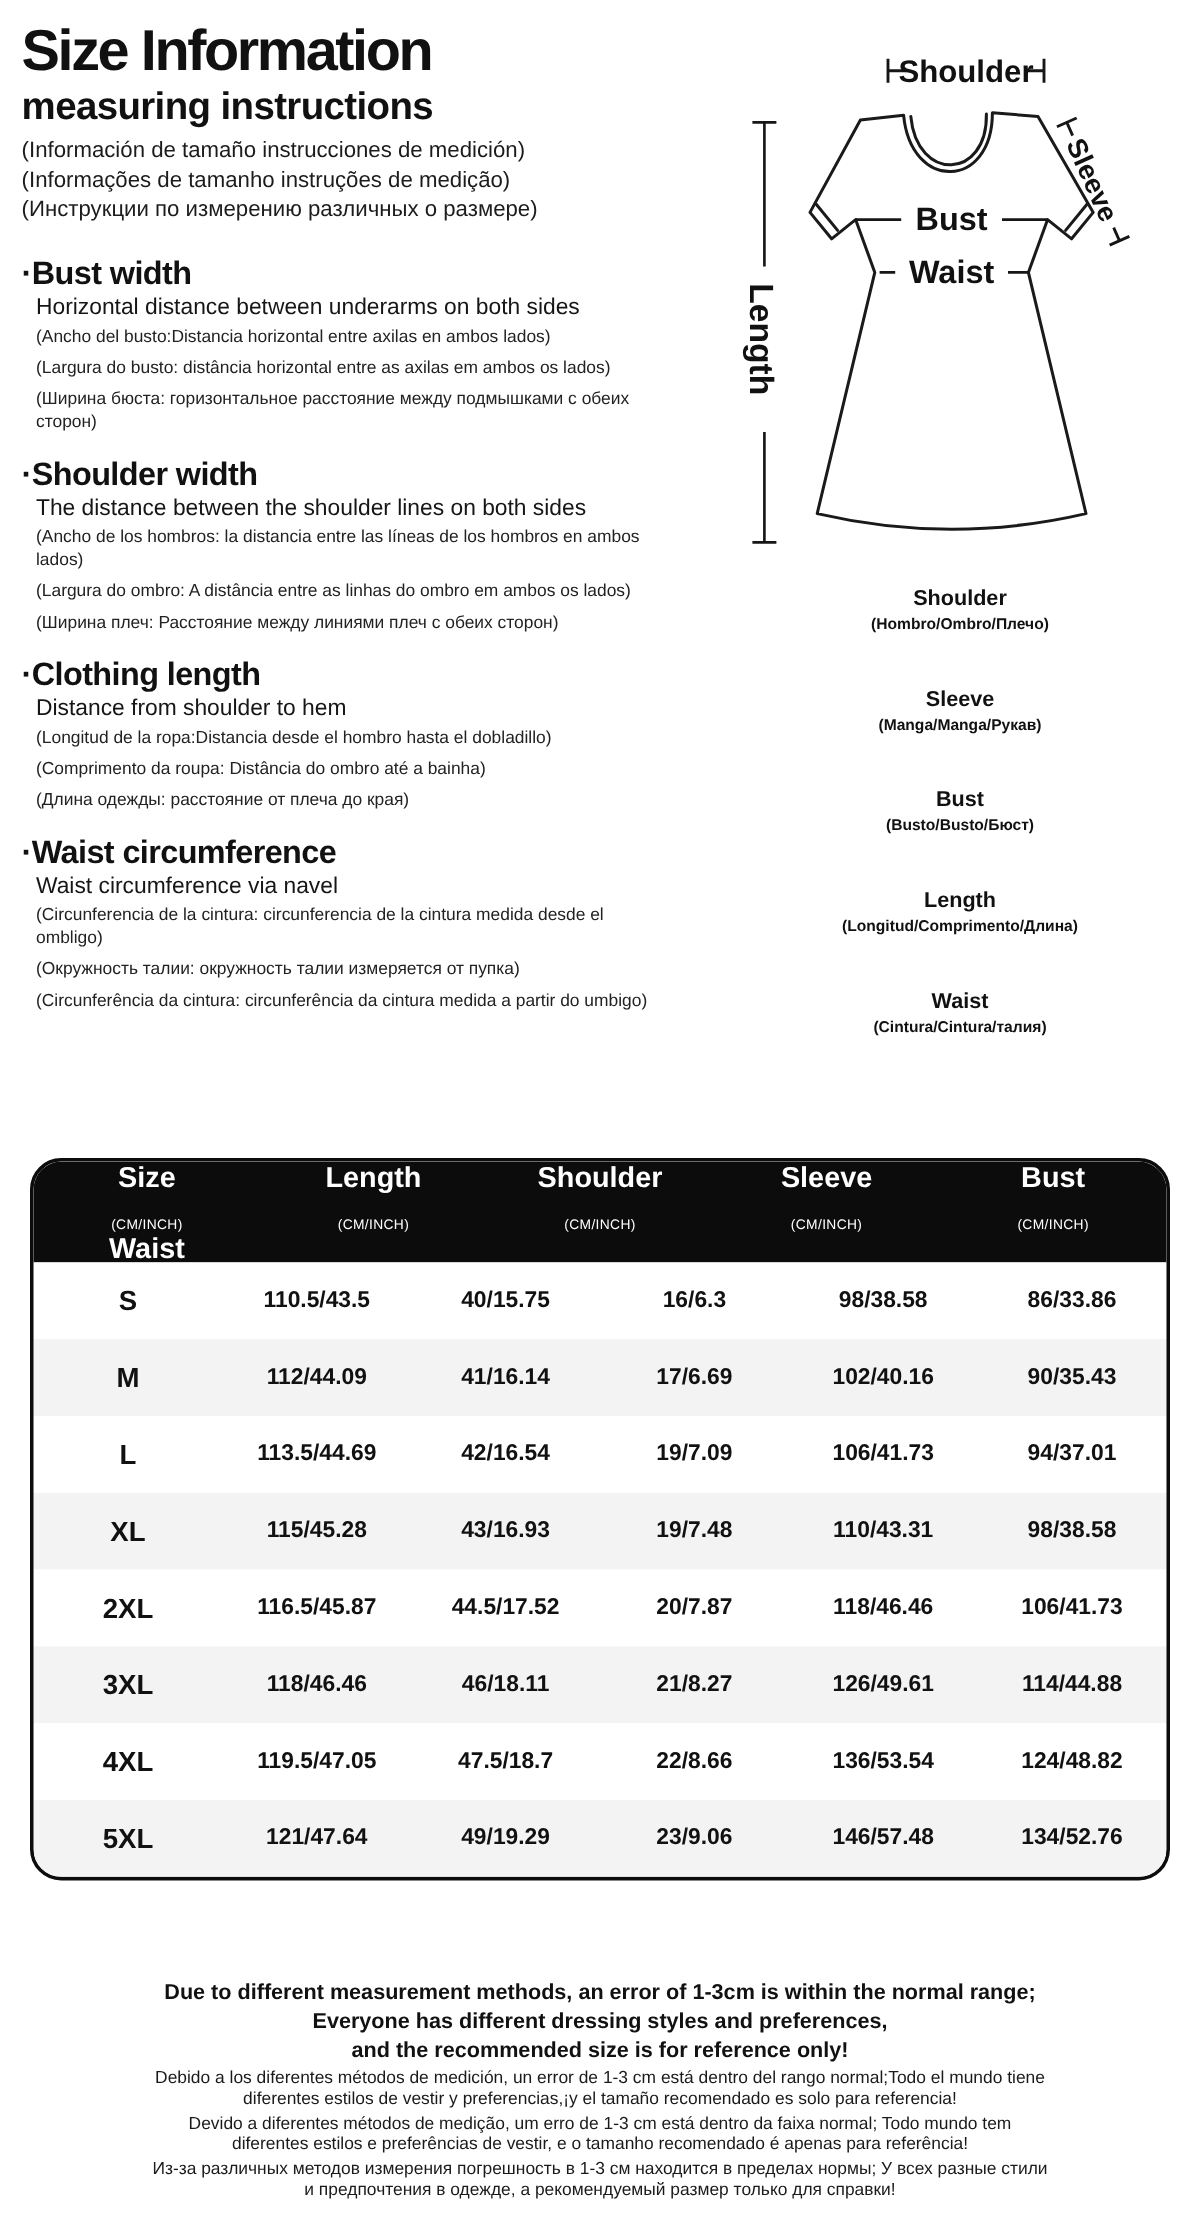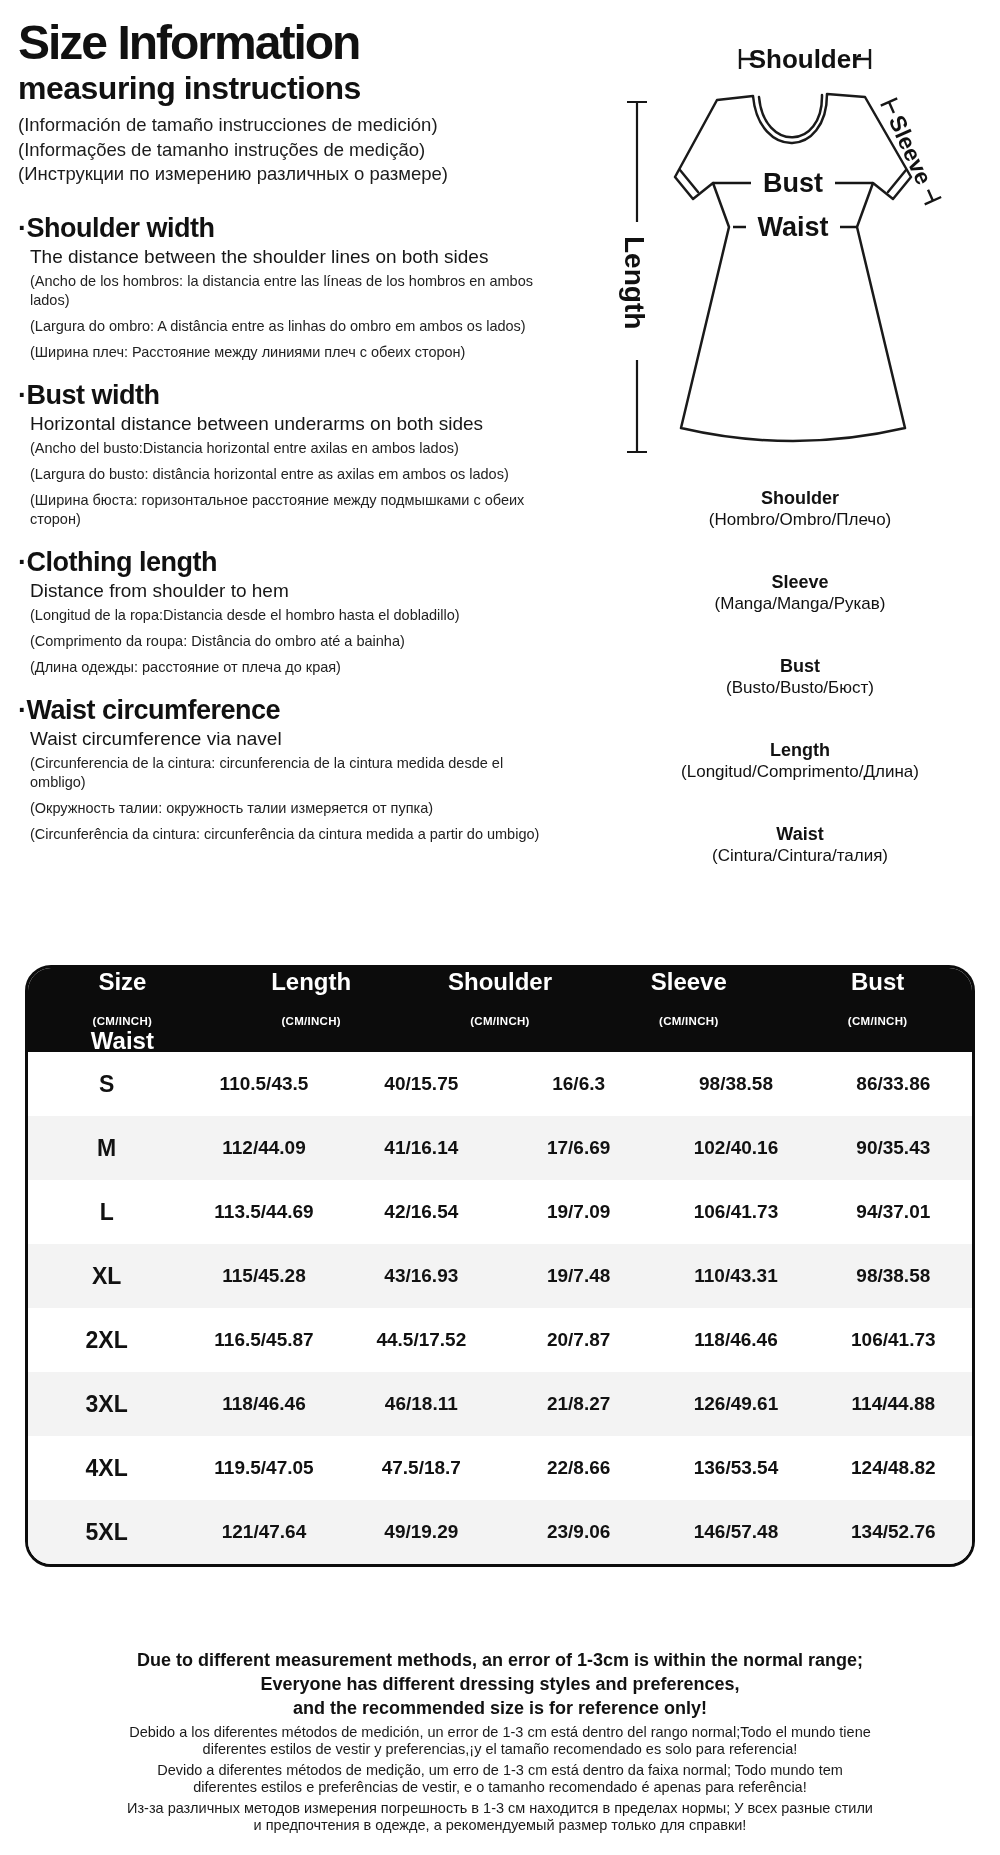--- a/index.html
+++ b/index.html
@@ -19,30 +19,30 @@
   .m-desc{font-size:19px;line-height:23px;margin:1px 0 4px 12px;color:#161616;}
   .m-tr{font-size:14.5px;line-height:19px;margin:0 0 7px 12px;color:#222;width:528px;}
 
   
   .dress-svg{position:absolute;left:600px;top:30px;width:400px;height:460px;}
   .dress-svg text{font-family:"Liberation Sans","DejaVu Sans",sans-serif;fill:#111;}
 
   .legend{position:absolute;left:600px;top:487px;width:400px;text-align:center;}
   .legend-entry{margin-bottom:41px;}
   .legend-term{font-size:18px;font-weight:800;line-height:22px;}
-  .legend-tr{font-size:17px;line-height:21px;}
+  .legend-tr{font-size:13px;line-height:21px;font-weight:bold;}
 
   
   .size-table{position:absolute;left:25px;top:965px;width:944px;
               border:3px solid #0c0c0c;border-radius:26px;overflow:hidden;background:#fff;}
   .thead{background:#0c0c0c;display:grid;grid-template-columns:repeat(5,1fr);
          align-items:center;height:84px;}
   .th{text-align:center;color:#fff;}
   .th-label{font-size:24px;font-weight:800;line-height:27px;}
-  .th-unit{font-size:11.5px;font-weight:700;letter-spacing:0.3px;margin-top:20px;}
+  .th-unit{font-size:11.5px;font-weight:400;letter-spacing:0.3px;margin-top:20px;}
   .trow{display:grid;grid-template-columns:repeat(6,1fr);align-items:center;height:64px;background:#fff;}
   .trow:nth-child(even){background:#f3f3f3;}
   .tc{text-align:center;font-size:19px;font-weight:700;}
   .tc.size{font-size:23px;font-weight:800;}
 
   
   .footer{position:absolute;left:30px;top:1648px;width:940px;text-align:center;}
   .foot-en{font-size:18px;font-weight:700;line-height:24px;}
   .foot-p{margin-top:4px;font-size:14.5px;line-height:17px;color:#1a1a1a;}
   .foot-p .ln{white-space:nowrap;}
@@ -55,32 +55,32 @@
   <header class="intro">
     <h1 class="title">Size Information</h1>
     <div class="subtitle">measuring instructions</div>
     <div class="sub-tr">(Información de tamaño instrucciones de medición)</div>
     <div class="sub-tr">(Informações de tamanho instruções de medição)</div>
     <div class="sub-tr">(Инструкции по измерению различных о размере)</div>
   </header>
 
   <div class="sections">
     <section class="m-section">
+      <h3 class="m-head">·Bust width</h3>
+      <div class="m-desc">Horizontal distance between underarms on both sides</div>
+      <p class="m-tr">(Ancho del busto:Distancia horizontal entre axilas en ambos lados)</p>
+      <p class="m-tr">(Largura do busto: distância horizontal entre as axilas em ambos os lados)</p>
+      <p class="m-tr">(Ширина бюста: горизонтальное расстояние между подмышками с обеих сторон)</p>
+    </section>
+    <section class="m-section">
       <h3 class="m-head">·Shoulder width</h3>
       <div class="m-desc">The distance between the shoulder lines on both sides</div>
       <p class="m-tr">(Ancho de los hombros: la distancia entre las líneas de los hombros en ambos lados)</p>
       <p class="m-tr">(Largura do ombro: A distância entre as linhas do ombro em ambos os lados)</p>
       <p class="m-tr">(Ширина плеч: Расстояние между линиями плеч с обеих сторон)</p>
-    </section>
-    <section class="m-section">
-      <h3 class="m-head">·Bust width</h3>
-      <div class="m-desc">Horizontal distance between underarms on both sides</div>
-      <p class="m-tr">(Ancho del busto:Distancia horizontal entre axilas en ambos lados)</p>
-      <p class="m-tr">(Largura do busto: distância horizontal entre as axilas em ambos os lados)</p>
-      <p class="m-tr">(Ширина бюста: горизонтальное расстояние между подмышками с обеих сторон)</p>
     </section>
     <section class="m-section">
       <h3 class="m-head">·Clothing length</h3>
       <div class="m-desc">Distance from shoulder to hem</div>
       <p class="m-tr">(Longitud de la ropa:Distancia desde el hombro hasta el dobladillo)</p>
       <p class="m-tr">(Comprimento da roupa: Distância do ombro até a bainha)</p>
       <p class="m-tr">(Длина одежды: расстояние от плеча до края)</p>
     </section>
     <section class="m-section">
       <h3 class="m-head">·Waist circumference</h3>

